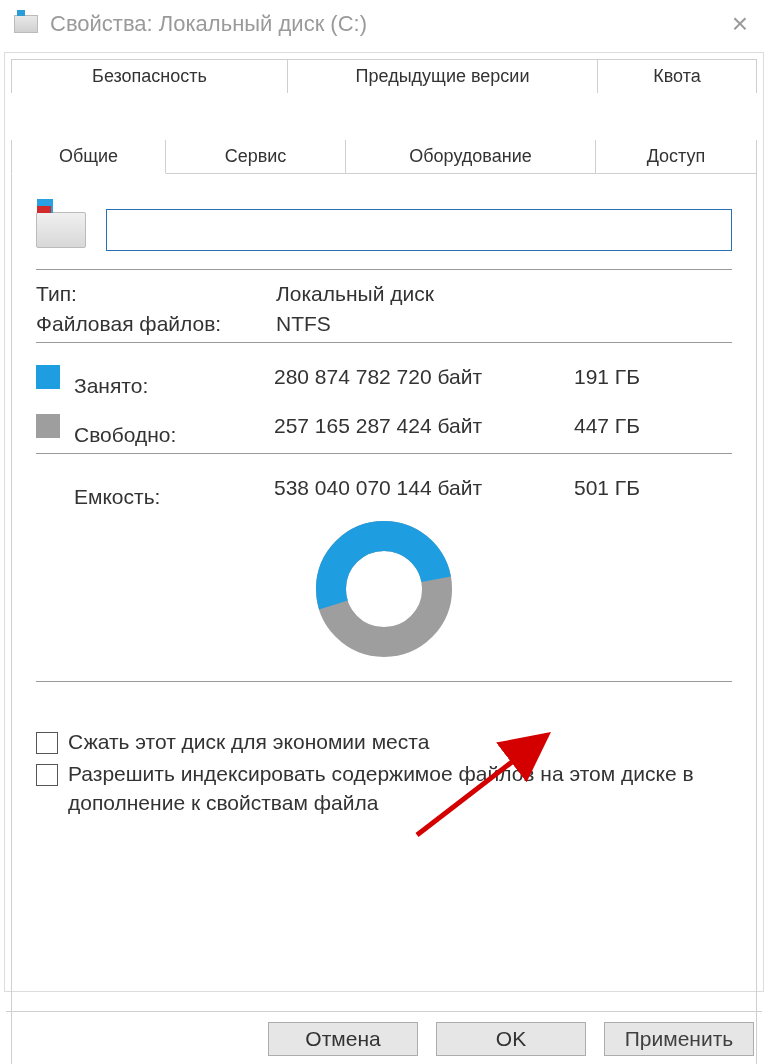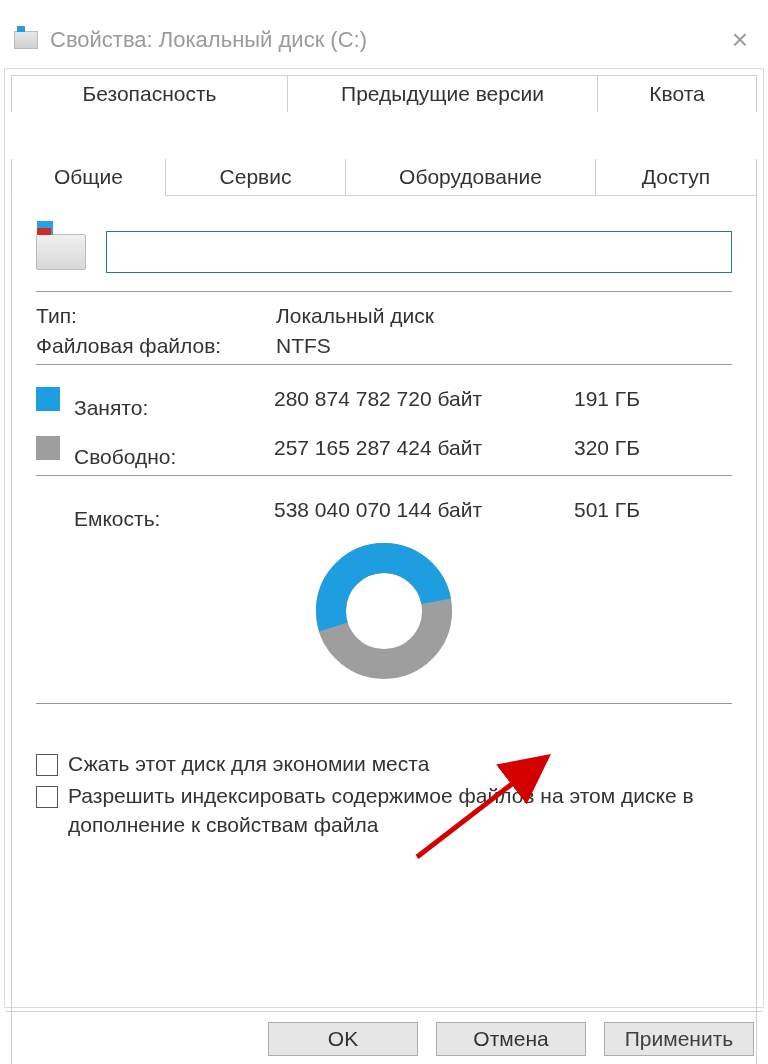--- a/index.html
+++ b/index.html
@@ -8,21 +8,21 @@
     font-family: "Segoe UI", Arial, sans-serif;
     background: #fff;
     width: 768px;
     height: 1064px;
     overflow: hidden;
     color: #333;
   }
   .titlebar {
     display: flex;
     align-items: center;
-    padding: 24px 14px 10px 14px;
+    padding: 8px 14px 10px 14px;
     color: #9a9a9a;
     font-size: 22px;
   }
   .titlebar .drive-icon-small {
     width: 24px; height: 18px;
     background: linear-gradient(#e8e8e8,#d0d0d0);
     border: 1px solid #bbb;
     margin-right: 12px;
     position: relative;
   }
@@ -48,21 +48,21 @@
 
   .tabs{
     position:relative;
   }
   .tabrow{
     display:flex;
   }
   .tab{
     border:1px solid #cfcfcf;
     background:#fff;
-    font-size:21px;
+    font-size:18px;
     padding: 6px 0;
     text-align:center;
     cursor:pointer;
     color:#333;
   }
   .row1 .tab{
     border-bottom:none;
   }
   .row1 .t1{flex:0 0 276px; border-right:none;}
   .row1 .t2{flex:0 0 310px; border-right:none;}
@@ -243,21 +243,21 @@
       <div class="srow">
         <div class="sq blue"></div>
         <div class="lab">Занято:</div>
         <div class="bytes">280 874 782 720 байт</div>
         <div class="gb">191 ГБ</div>
       </div>
       <div class="srow">
         <div class="sq gray"></div>
         <div class="lab">Свободно:</div>
         <div class="bytes">257 165 287 424 байт</div>
-        <div class="gb">320 ГБ</div>
+        <div class="gb">447 ГБ</div>
       </div>
     </div>
 
     <div class="hr"></div>
 
     <div class="space-table">
       <div class="srow indent">
         <div class="lab">Емкость:</div>
         <div class="bytes">538 040 070 144 байт</div>
         <div class="gb">501 ГБ</div>
@@ -290,16 +290,16 @@
     </div>
     <div class="checkbox-row">
       <div class="checkbox"></div>
       <div class="lbl">Разрешить индексировать содержимое файлов на этом диске в дополнение к свойствам файла</div>
     </div>
 
   </div>
 </div>
 
 <div class="button-bar">
+  <div class="btn">Отмена</div>
   <div class="btn">OK</div>
-  <div class="btn">Отмена</div>
   <div class="btn disabled">Применить</div>
 </div>
 
 </body></html>

